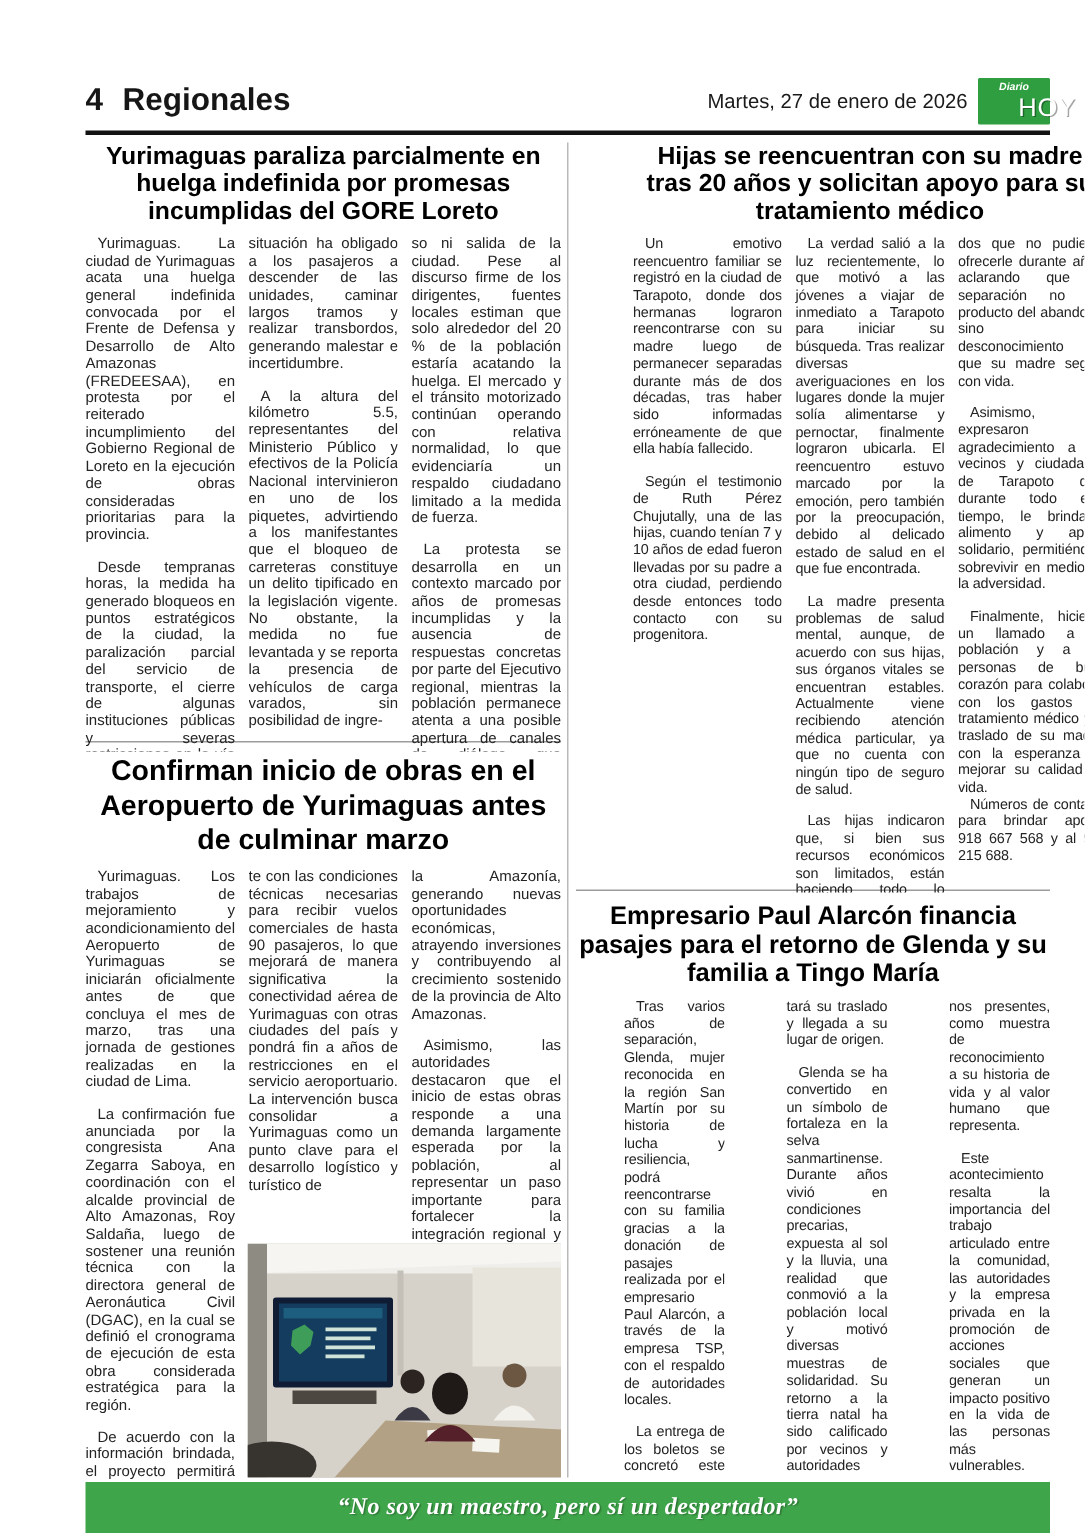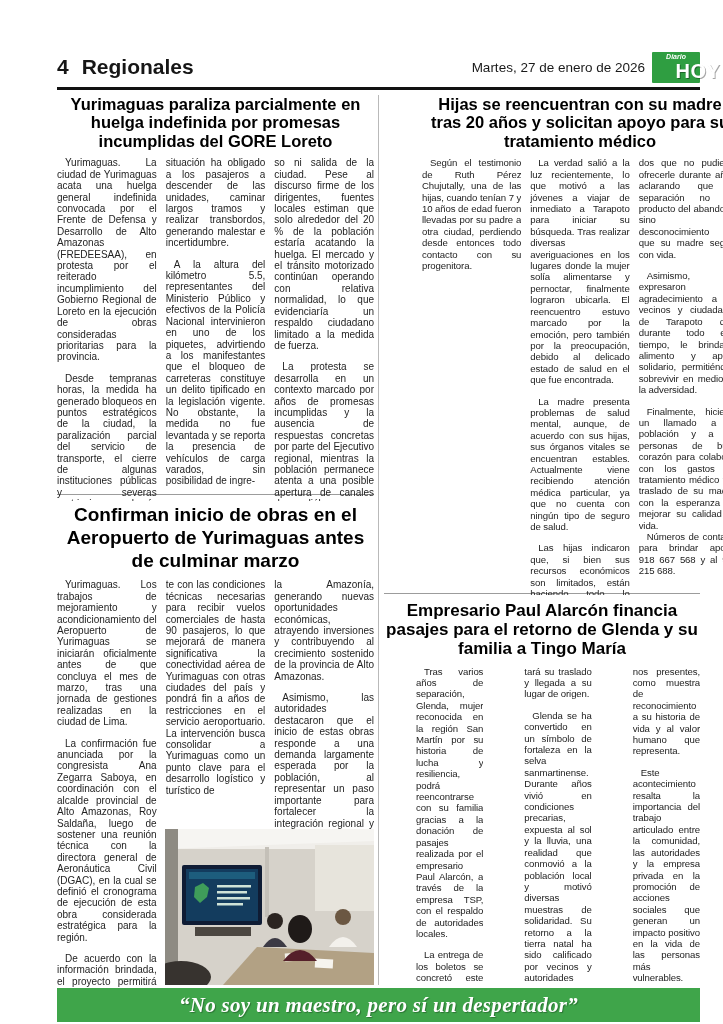--- a/index.html
+++ b/index.html
@@ -9,21 +9,21 @@
   
   .masthead{position:absolute;left:57px;top:50px;width:643px;height:34px;
             display:flex;justify-content:space-between;align-items:center;}
   .section-head{display:flex;align-items:baseline;gap:13px;font-weight:bold;
                 font-size:21px;color:#161616;}
   .date-logo{display:flex;align-items:center;gap:7px;}
   .issue-date{font-size:13.5px;color:#1a1a1a;}
   .logo{width:48px;height:31px;background:#2f9e41;display:flex;flex-direction:column;
         align-items:center;justify-content:center;line-height:1;border-radius:1px;}
   .logo-top{font-size:7px;font-weight:bold;font-style:italic;color:#ffffff;margin-bottom:1px;}
-  .logo-main{font-size:20px;font-weight:bold;color:#ffffff;letter-spacing:.5px;
+  .logo-main{font-size:17px;font-weight:normal;color:#ffffff;letter-spacing:.5px;
              text-shadow:1px 1px 0 rgba(0,0,0,.35);padding-left:44px;}
   .header-rule{position:absolute;left:57px;top:87px;width:643px;height:2.5px;background:#121212;}
 
   
   .divider-v{position:absolute;left:378px;top:95px;width:1px;height:890px;background:#b9b9b9;}
   .divider-h-left{position:absolute;left:57px;top:494px;width:317px;height:1px;background:#9c9c9c;}
   .divider-h-right{position:absolute;left:384px;top:593px;width:316px;height:1px;background:#9c9c9c;}
 
   
   article{position:absolute;}
@@ -51,21 +51,21 @@
   #a4 .col{height:318px;margin-left:32px;}
 
   
   .photo{position:absolute;left:108px;top:325px;width:209px;height:156px;overflow:hidden;
          background:#d9d6cf;box-shadow:0 0 0 1px #c2bfb8 inset;}
 
   
   .banner{position:absolute;left:57px;top:988px;width:643px;height:34px;background:#3fa54a;
           display:flex;align-items:center;justify-content:center;}
   .banner-text{font-family:"Liberation Serif",serif;font-weight:bold;font-style:italic;
-               font-size:21px;color:#ffffff;text-shadow:1px 1px 1px rgba(0,0,0,.3);
+               font-size:16px;color:#ffffff;text-shadow:1px 1px 1px rgba(0,0,0,.3);
                letter-spacing:.3px;white-space:nowrap;text-align:center;}
 </style>
 </head>
 <body>
 
 <div class="page">
 
   <header class="masthead">
     <div class="section-head">
       <span>4</span>
@@ -100,20 +100,21 @@
         <p class="cont">so ni salida de la ciudad. Pese al discurso firme de los dirigentes, fuentes locales estiman que solo alrededor del 20 % de la población estaría acatando la huelga. El mercado y el tránsito motorizado continúan operando con relativa normalidad, lo que evidenciaría un respaldo ciudadano limitado a la medida de fuerza.</p>
         <p>La protesta se desarrolla en un contexto marcado por años de promesas incumplidas y la ausencia de respuestas concretas por parte del Ejecutivo regional, mientras la población permanece atenta a una posible apertura de canales de diálogo que permitan superar el conflicto sin mayores perjuicios para la ciudadanía. (Limber Tapullima Patow)</p>
       </div>
     </div>
   </article>
 
   <article id="a2">
     <h2 class="a-title">Hijas se reencuentran con su madre tras 20 años y solicitan apoyo para su tratamiento médico</h2>
     <div class="cols body-b">
       <div class="col">
+        <p>Un emotivo reencuentro familiar se registró en la ciudad de Tarapoto, donde dos hermanas lograron reencontrarse con su madre luego de permanecer separadas durante más de dos décadas, tras haber sido informadas erróneamente de que ella había fallecido.</p>
         <p>Según el testimonio de Ruth Pérez Chujutally, una de las hijas, cuando tenían 7 y 10 años de edad fueron llevadas por su padre a otra ciudad, perdiendo desde entonces todo contacto con su progenitora.</p>
       </div>
       <div class="col">
         <p>La verdad salió a la luz recientemente, lo que motivó a las jóvenes a viajar de inmediato a Tarapoto para iniciar su búsqueda. Tras realizar diversas averiguaciones en los lugares donde la mujer solía alimentarse y pernoctar, finalmente lograron ubicarla. El reencuentro estuvo marcado por la emoción, pero también por la preocupación, debido al delicado estado de salud en el que fue encontrada.</p>
         <p>La madre presenta problemas de salud mental, aunque, de acuerdo con sus hijas, sus órganos vitales se encuentran estables. Actualmente viene recibiendo atención médica particular, ya que no cuenta con ningún tipo de seguro de salud.</p>
         <p>Las hijas indicaron que, si bien sus recursos económicos son limitados, están haciendo todo lo posible por brindarle el tratamiento y los cuida-</p>
       </div>
       <div class="col">
         <p class="cont">dos que no pudieron ofrecerle durante años, aclarando que la separación no fue producto del abandono, sino del desconocimiento de que su madre seguía con vida.</p>
         <p>Asimismo, expresaron su agradecimiento a los vecinos y ciudadanos de Tarapoto que, durante todo este tiempo, le brindaron alimento y apoyo solidario, permitiéndole sobrevivir en medio de la adversidad.</p>

